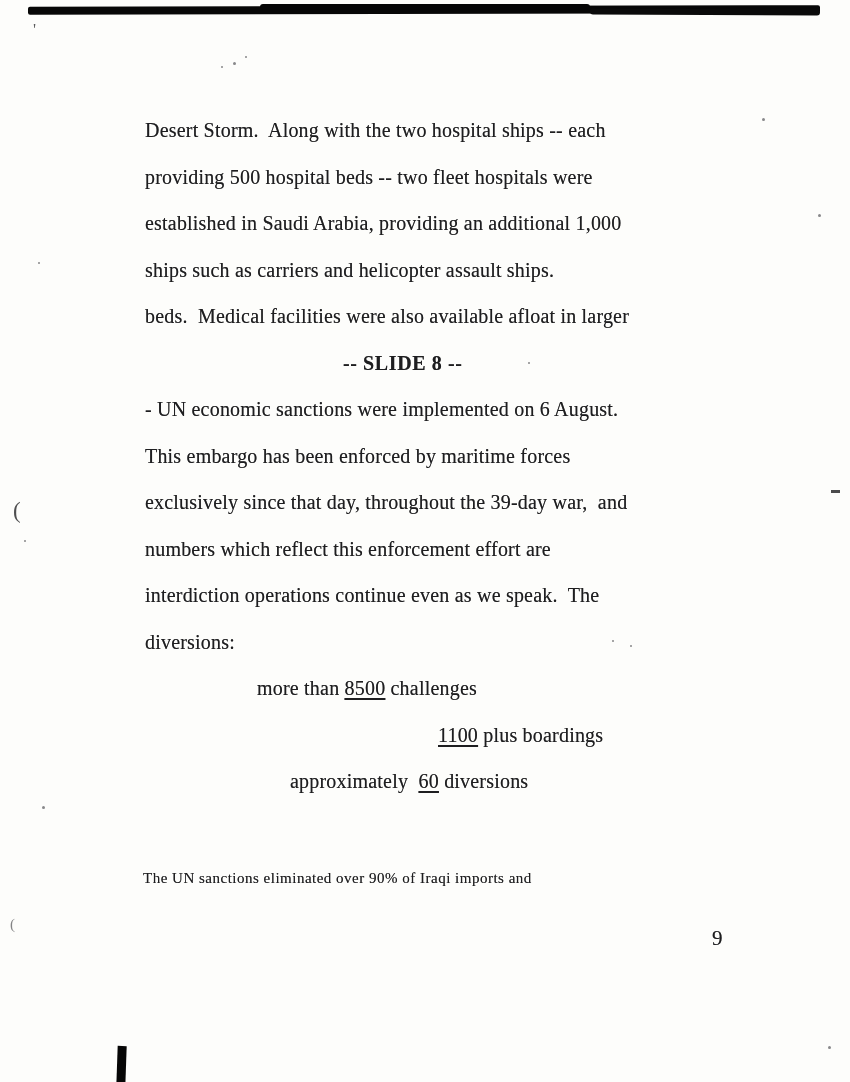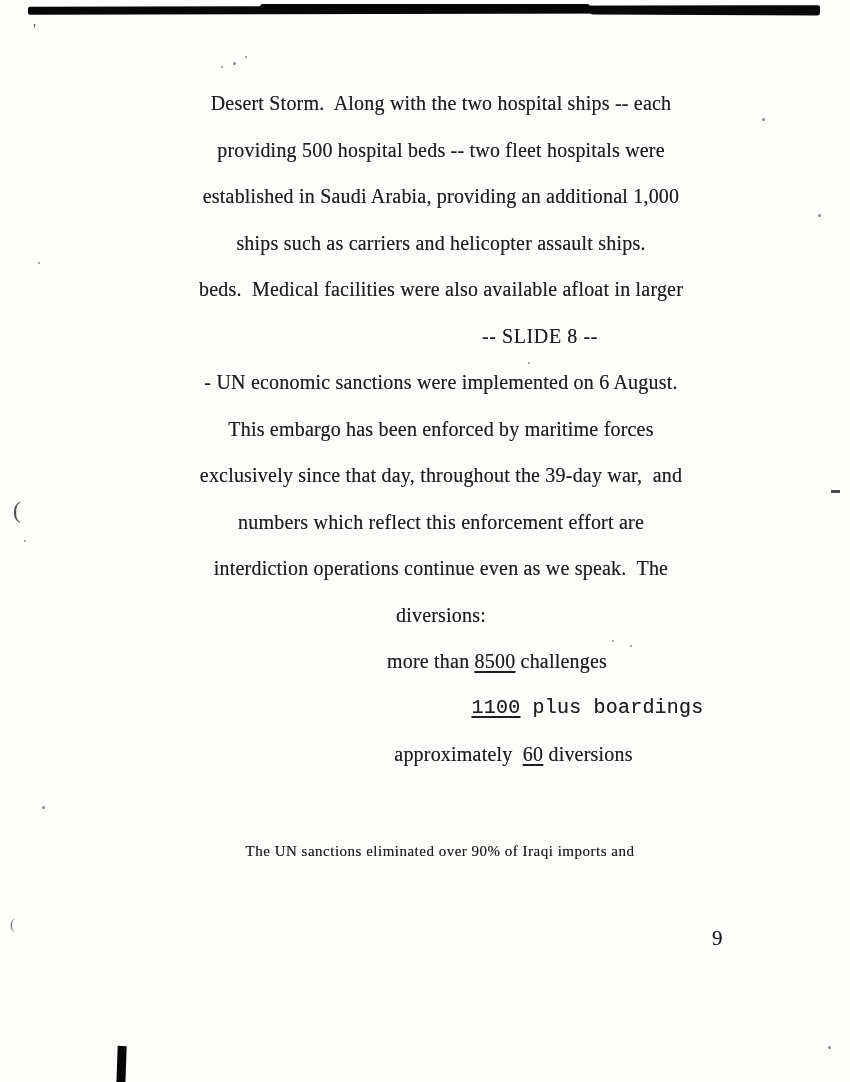--- a/index.html
+++ b/index.html
@@ -73,38 +73,37 @@
     left: 831px;
     top: 490px;
     width: 9px;
     height: 2.5px;
     background: rgba(30,30,33,0.8);
   }
   
   .text-block {
     position: absolute;
     left: 145px;
-    top: 80px;
+    top: 107px;
     width: 592px;
     font-size: 20px;
     line-height: 46.5px;
     letter-spacing: 0.2px;
-    text-align: center;
   }
   .line {
     white-space: pre-wrap;
     text-shadow: 0 0 0.4px rgba(20,20,20,0.55);
   }
   .slide-heading {
-    font-weight: normal;
+    font-weight: bold;
     margin-left: 198px;
     letter-spacing: 0.6px;
   }
   .stat-line-0 { margin-left: 112px; }
-  .stat-line-1 { margin-left: 293px; font-family: Liberation Mono, monospace; }
+  .stat-line-1 { margin-left: 293px; }
   .stat-line-2 { margin-left: 145px; }
   .stat-value {
     text-decoration: underline;
     text-underline-offset: 3px;
     text-decoration-thickness: 1.5px;
   }
   .closing-line {
     margin-top: 50px;
     margin-left: -2px;
     font-size: 15px;

